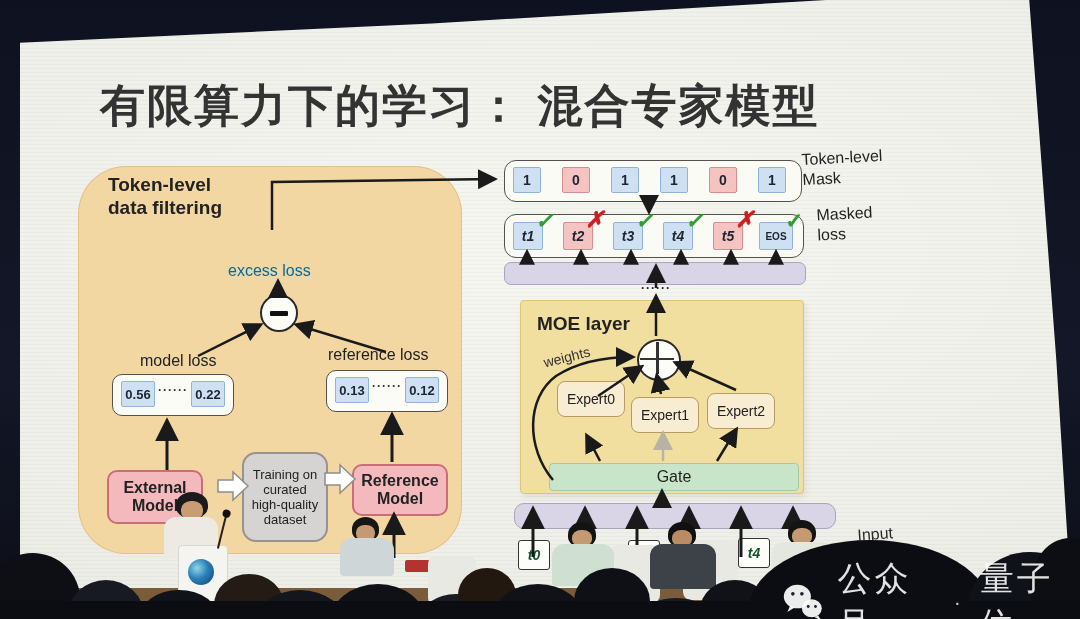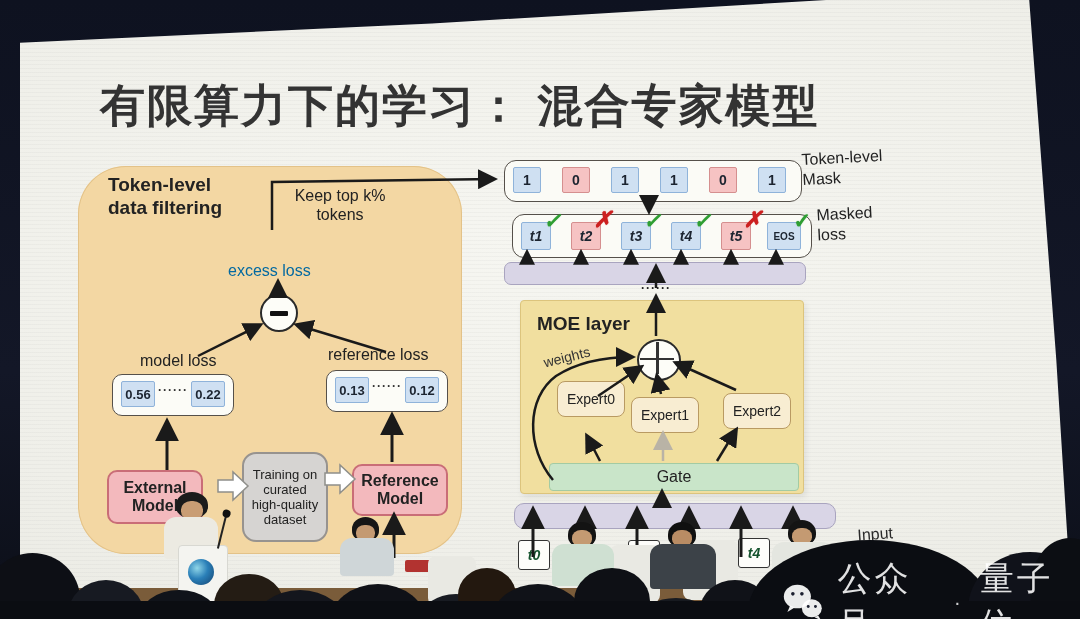--- a/index.html
+++ b/index.html
@@ -60,21 +60,21 @@
   .gray{background:#d6d4d2;border:2px solid #97938f;}
   
   .mask-row{
     position:absolute;left:504px;top:160px;width:296px;height:40px;z-index:2;
     background:#fbfbf6;border:1.5px solid #55504a;border-radius:12px;
   }
   .mask-row .cell{position:absolute;width:28px;height:26px;top:6px;font-size:14px;}
   .cell.drop{background:#f6c3c3;border-color:#d58f8f;}
   .masked-row{
     position:absolute;left:504px;top:214px;width:298px;height:42px;z-index:2;
-    background:#fbfbf6;border:1.5px solid #55504a;border-radius:12px;margin-left:8px;
+    background:#fbfbf6;border:1.5px solid #55504a;border-radius:12px;
   }
   .masked-row .cell{position:absolute;width:30px;height:28px;top:7px;font-size:14px;font-style:italic;}
   .mark{position:absolute;font-weight:bold;z-index:3;line-height:1;}
   .mark.check{color:#2f9e33;font-size:21px;top:-13px;right:-11px;text-shadow:0 0 1px #2f9e33;}
   .mark.cross{color:#cc2020;font-size:22px;top:-14px;right:-12px;text-shadow:0 0 1px #cc2020;}
   .side-label{position:absolute;font-size:16px;color:#222;line-height:1.25;transform:rotate(-3deg);z-index:2;}
   .lav-bar{
     position:absolute;background:#d9d5e6;border:1px solid #a9a4bf;border-radius:7px;z-index:2;
   }
   .dots-mid{position:absolute;left:631px;top:281px;width:50px;text-align:center;font-size:12px;font-weight:bold;color:#222;letter-spacing:1px;z-index:2;}
@@ -133,22 +133,20 @@
 </head>
 <body>
 
 <div class="screen"></div>
 
 <div class="slide-title">有限算力下的学习： 混合专家模型</div>
 
 <div class="left-panel">
   <div class="lp-heading pre">Token-level
 data filtering</div>
-  <div class="keep-label pre">Keep top k%
-tokens</div>
 
 
   <div class="excess-label">excess loss</div>
 
   <div class="node-circle minus-node">
       <span class="bar"></span>
     </div>
 
   <div class="loss-label" style="left:62px;top:186px">model loss</div>
   <div class="loss-box" style="left:34px;top:208px">
@@ -219,21 +217,21 @@
 
 <div class="moe-box">
   <div class="moe-title">MOE layer</div>
   <div class="weights-label">weights</div>
   <div class="node-circle plus-node">
       <span class="h"></span>
       <span class="v"></span>
     </div>
   <div class="expert" style="left:36px;top:80px">Expert0</div>
   <div class="expert" style="left:110px;top:96px">Expert1</div>
-  <div class="expert" style="left:202px;top:92px">Expert2</div>
+  <div class="expert" style="left:186px;top:92px">Expert2</div>
   <div class="gate">Gate</div>
 </div>
 
 <div class="lav-bar" style="left:514px;top:503px;width:320px;height:24px;border-radius:10px"></div>
 
 <div class="input-token" style="left:518px;top:540px">t0</div>
 <div class="input-token" style="left:628px;top:540px">t2</div>
 <div class="input-token" style="left:738px;top:538px">t4</div>
 <div class="input-label pre">Input
 tokens</div>

